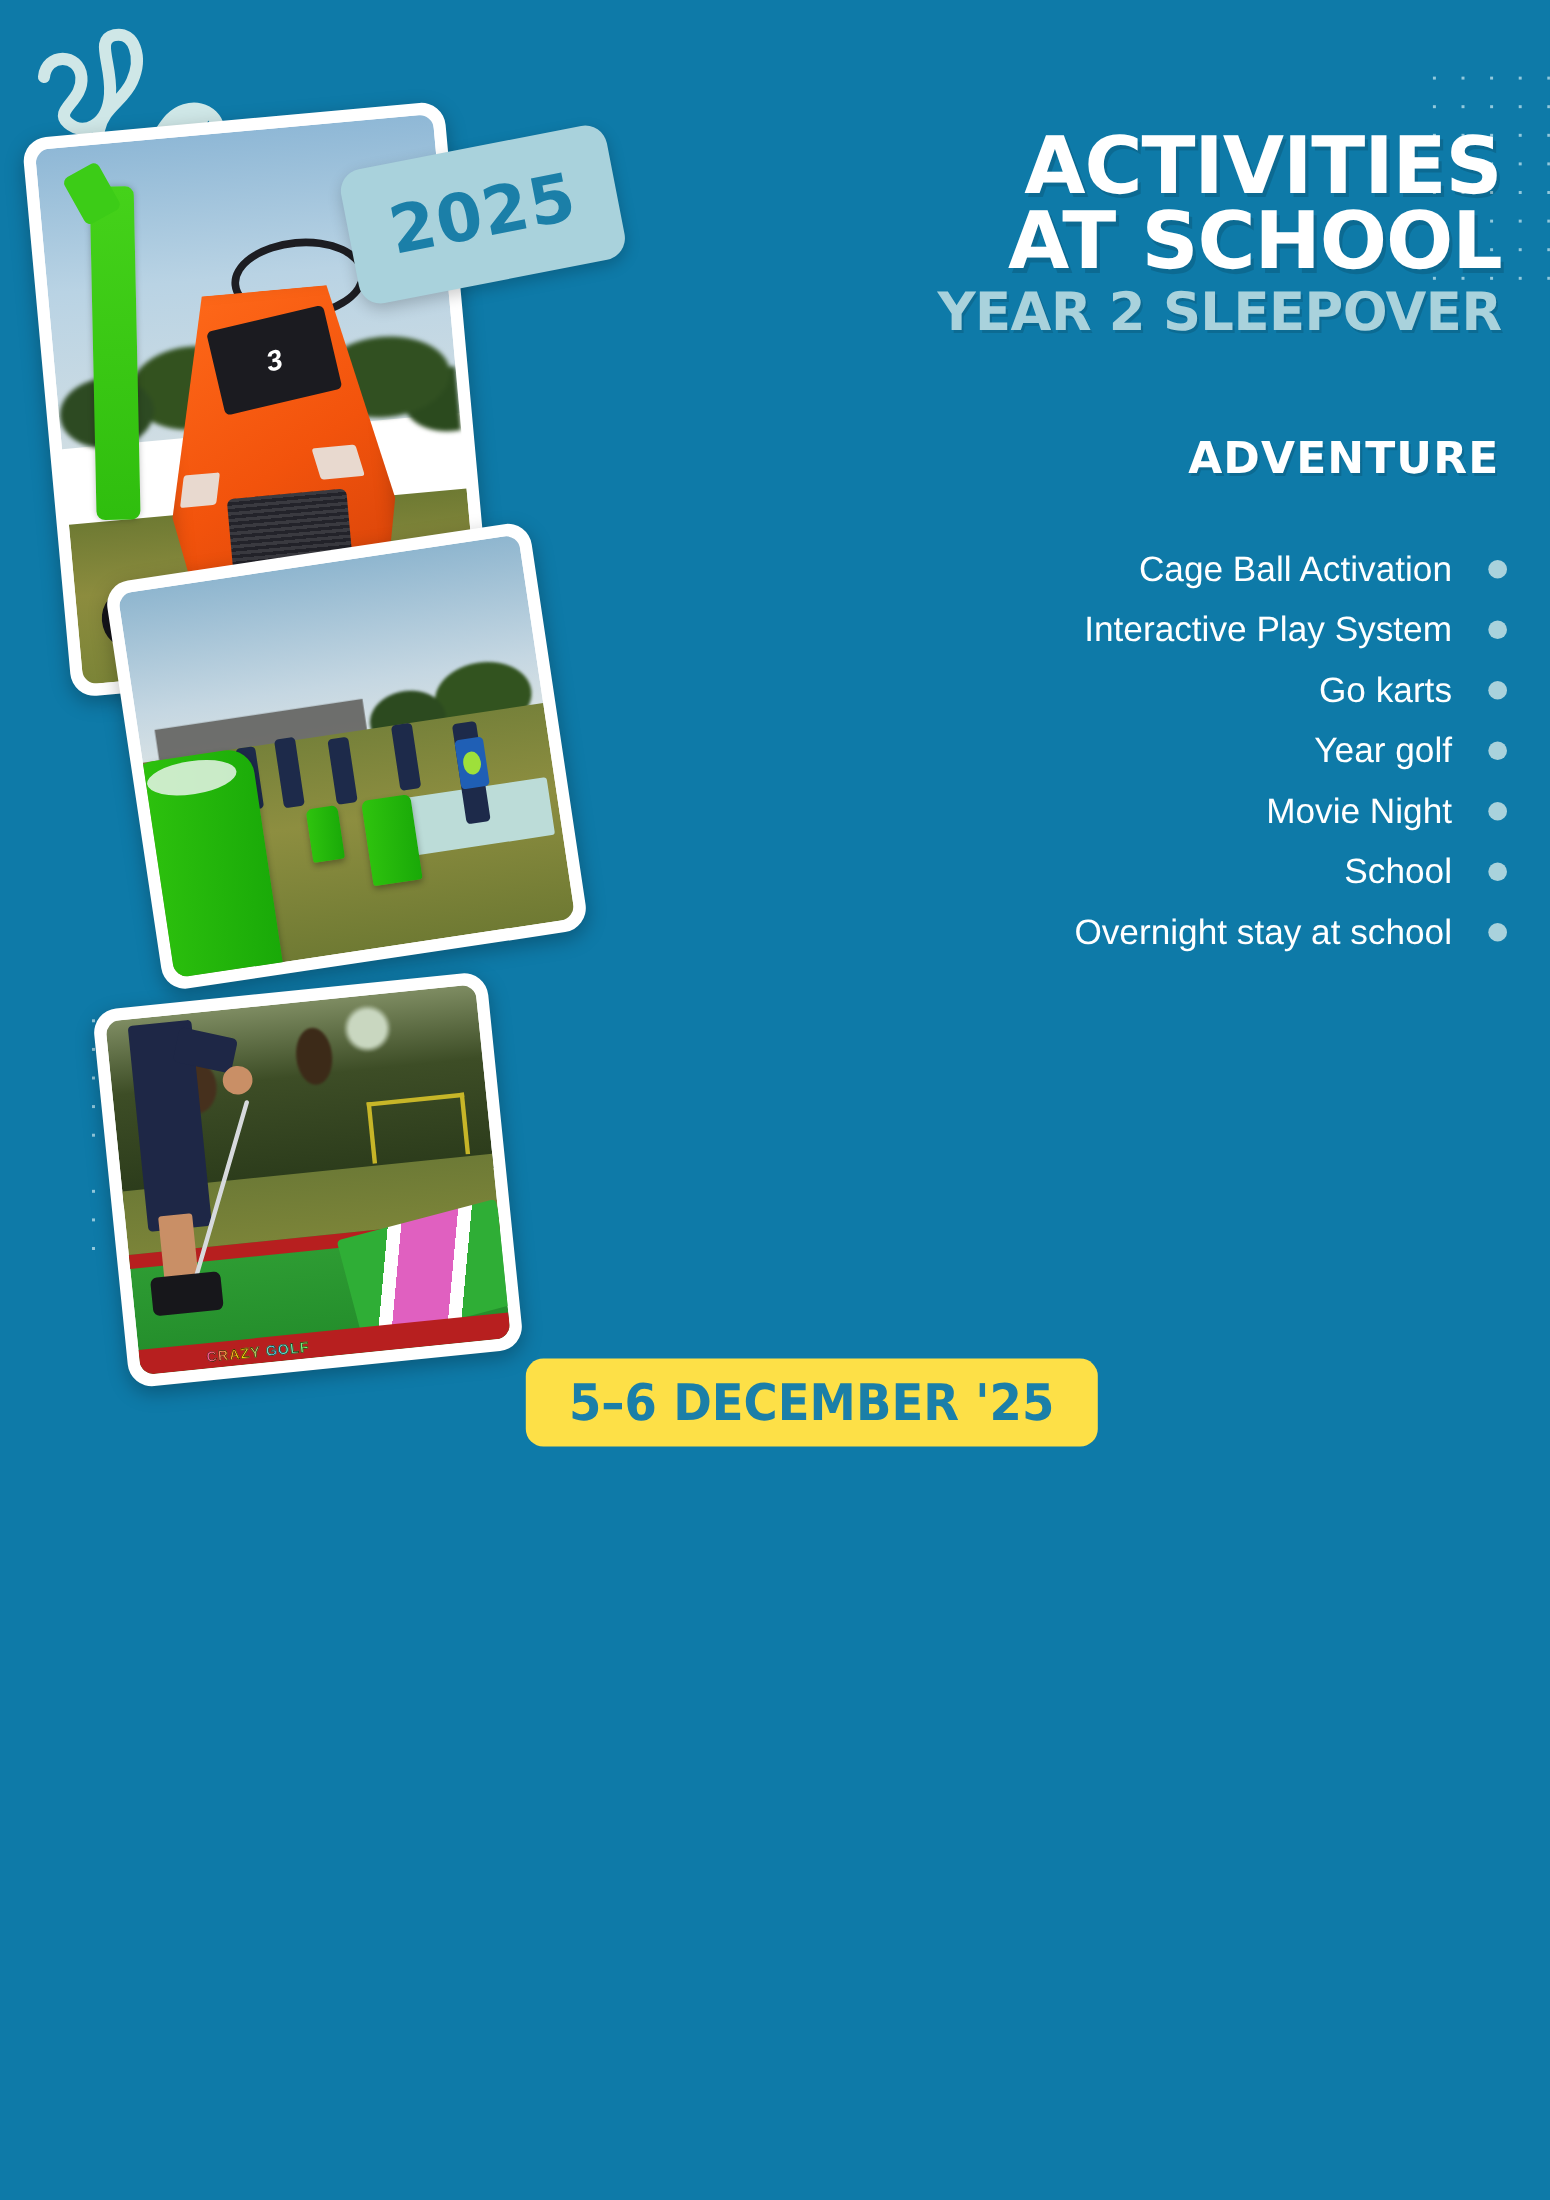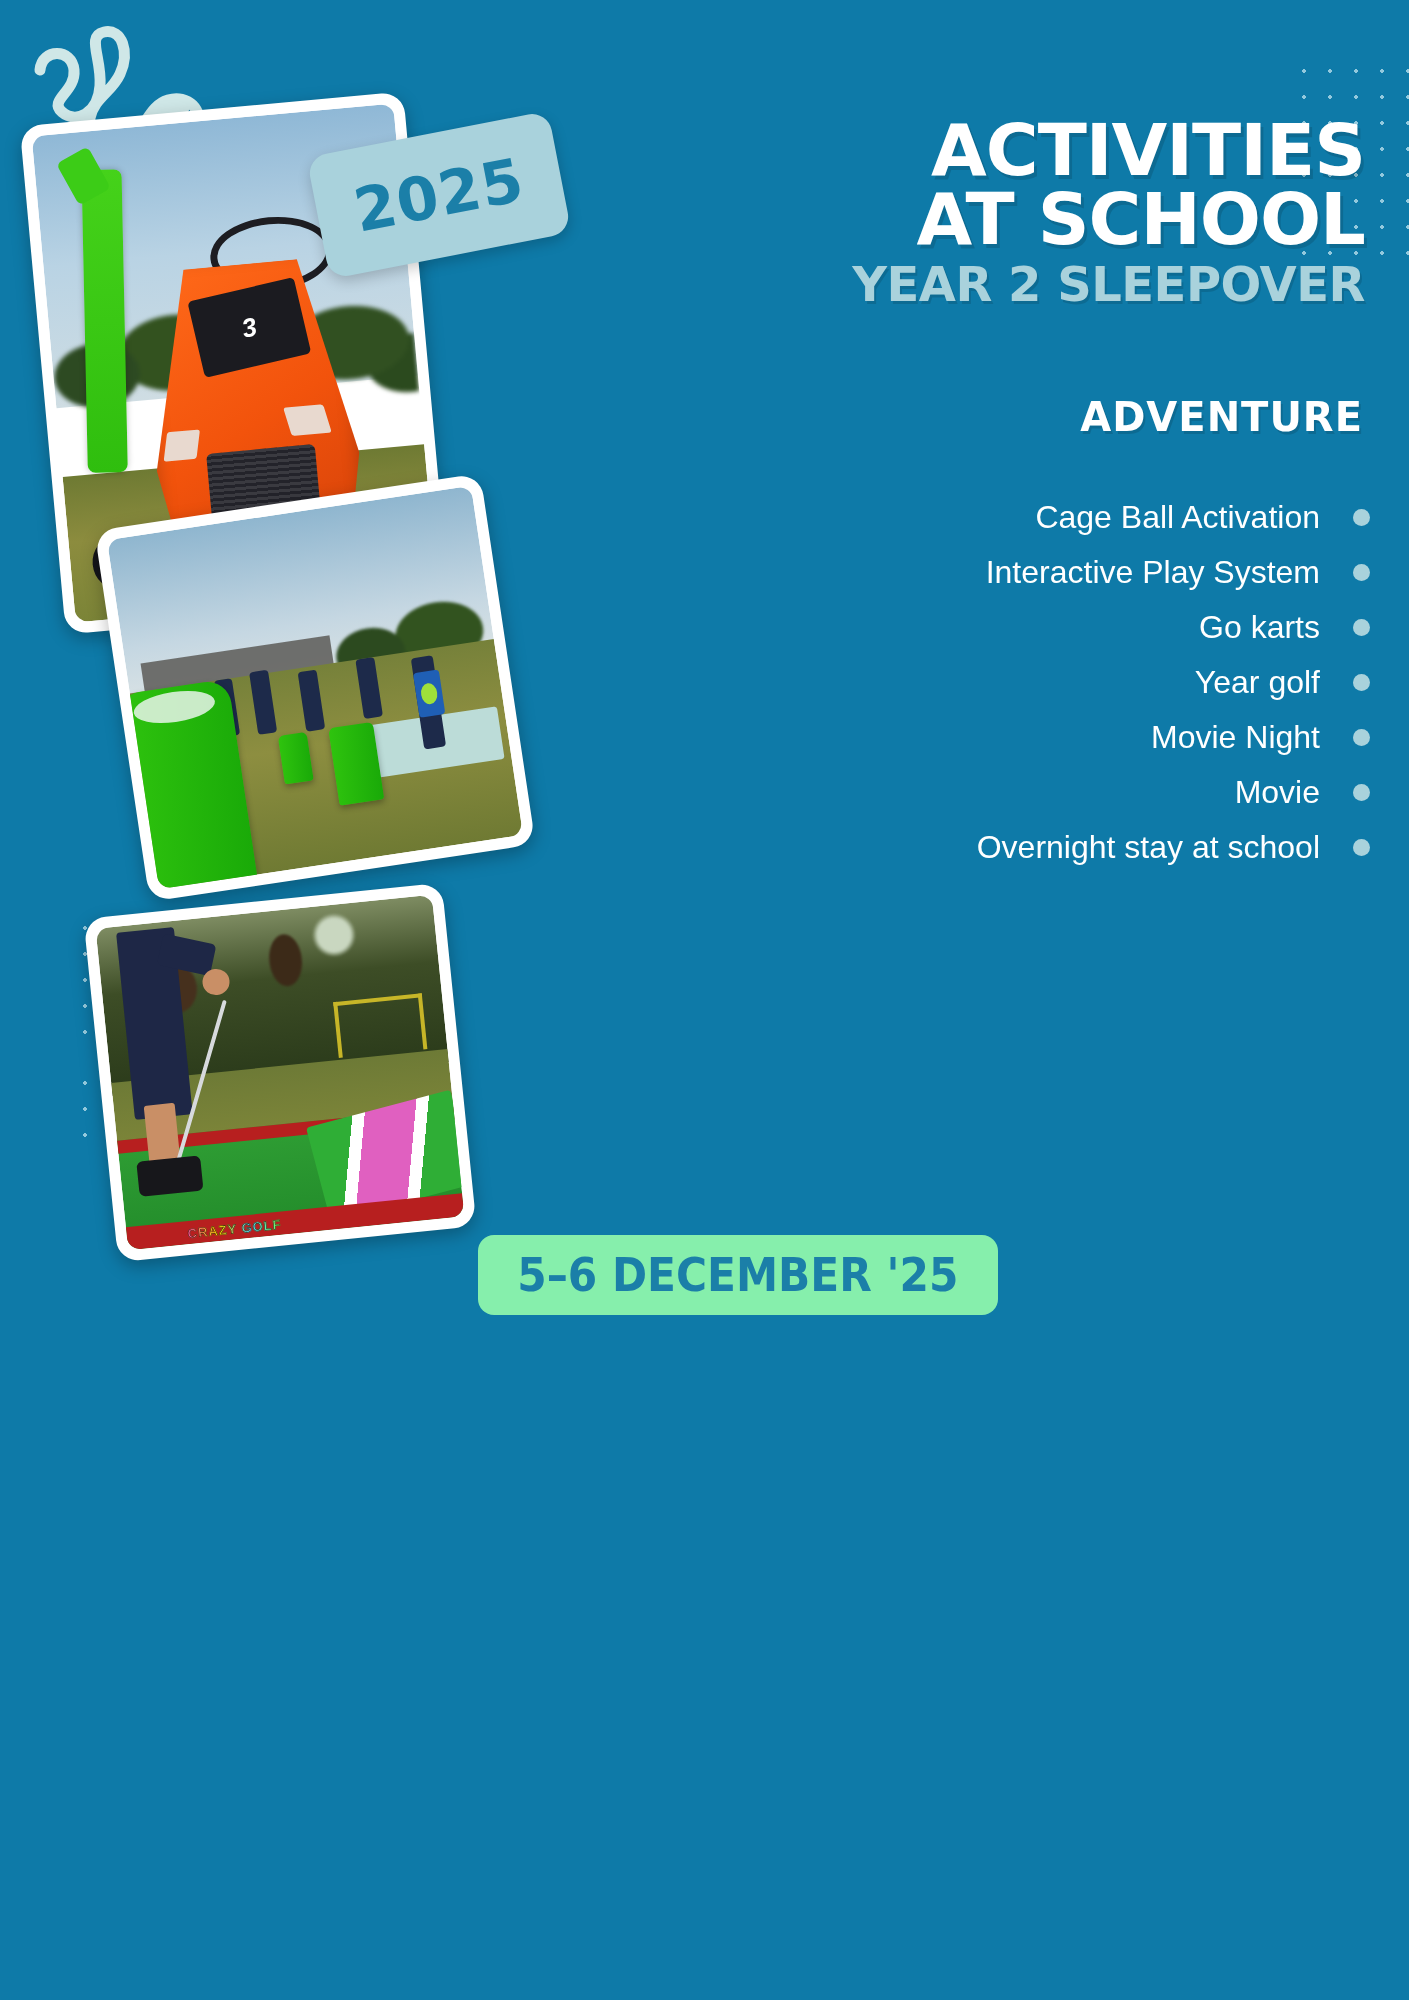--- a/index.html
+++ b/index.html
@@ -138,21 +138,21 @@
     letter-spacing:1px;text-shadow:2px 3px 0 rgba(0,0,0,.13);}
 
   #activities-list{position:absolute;right:40px;top:490px;width:700px;list-style:none;margin:0;padding:0;}
   #activities-list li{display:flex;align-items:center;justify-content:flex-end;
     height:55px;color:#ffffff;font-size:32px;font-weight:400;}
   #activities-list li .txt{text-align:center;}
   #activities-list li .bullet{width:17px;height:17px;border-radius:50%;
     background:#a9d2dc;margin-left:33px;flex:0 0 auto;}
 
   #date-badge{position:absolute;left:-42px;top:1235px;width:520px;height:80px;
-    background:#86efac;border-radius:16px;display:flex;align-items:center;justify-content:center;}
+    background:#fde047;border-radius:16px;display:flex;align-items:center;justify-content:center;}
   #date-badge span{color:#1b7fa8;font-family:"DejaVu Sans", sans-serif;font-weight:bold;
     font-size:46px;letter-spacing:0px;transform:scaleX(.92);display:inline-block;}
 
   
   #announcement-card{position:absolute;left:112px;top:1617px;width:1185px;height:265px;
     background:#ffffff;border-radius:20px;display:flex;flex-direction:column;
     align-items:center;justify-content:center;gap:10px;
     box-shadow:0 4px 16px rgba(0,0,0,.12);}
   #announcement-card p{margin:0;color:#1b7fa8;font-family:"DejaVu Sans", sans-serif;
     font-weight:bold;font-size:44px;line-height:1.32;text-align:center;
@@ -258,21 +258,21 @@
       </li>
       <li>
         <span class="txt">Year golf</span>
         <span class="bullet"></span>
       </li>
       <li>
         <span class="txt">Movie Night</span>
         <span class="bullet"></span>
       </li>
       <li>
-        <span class="txt">Movie</span>
+        <span class="txt">School</span>
         <span class="bullet"></span>
       </li>
       <li>
         <span class="txt">Overnight stay at school</span>
         <span class="bullet"></span>
       </li>
     </ul>
 
     <div id="date-badge">
       <span>5–6 DECEMBER '25</span>

